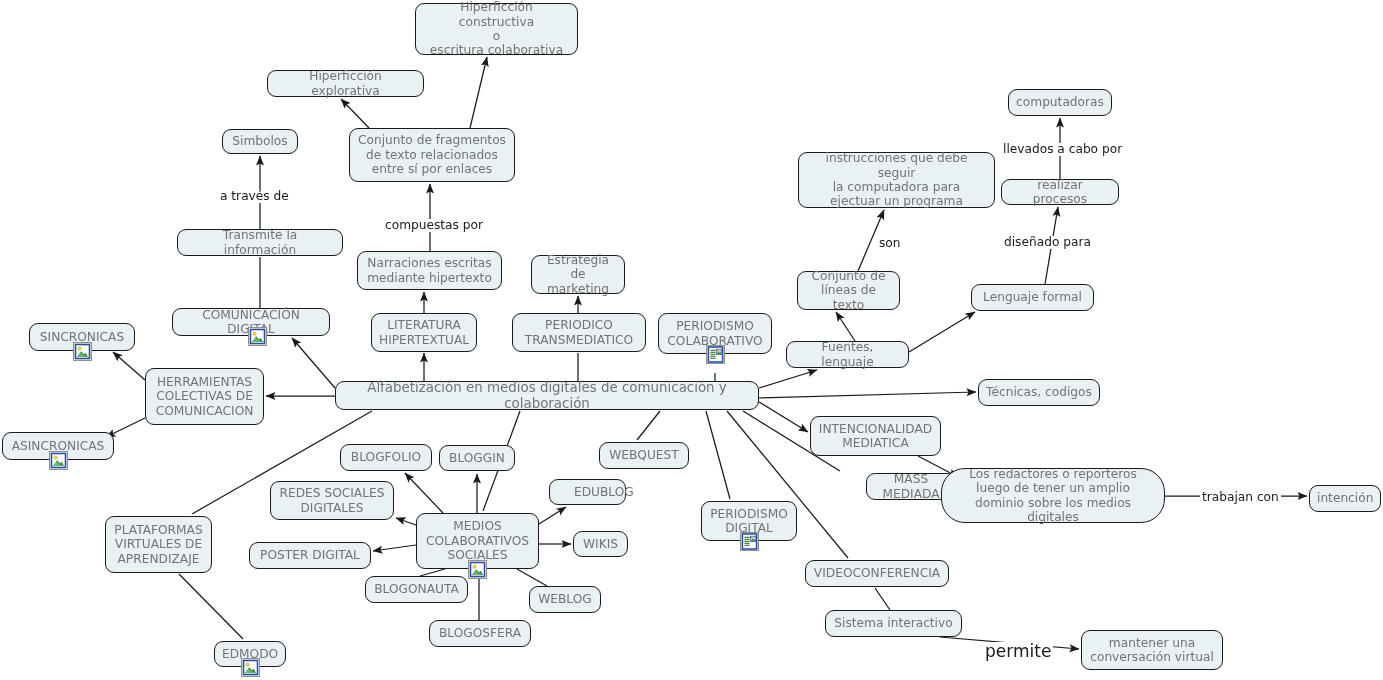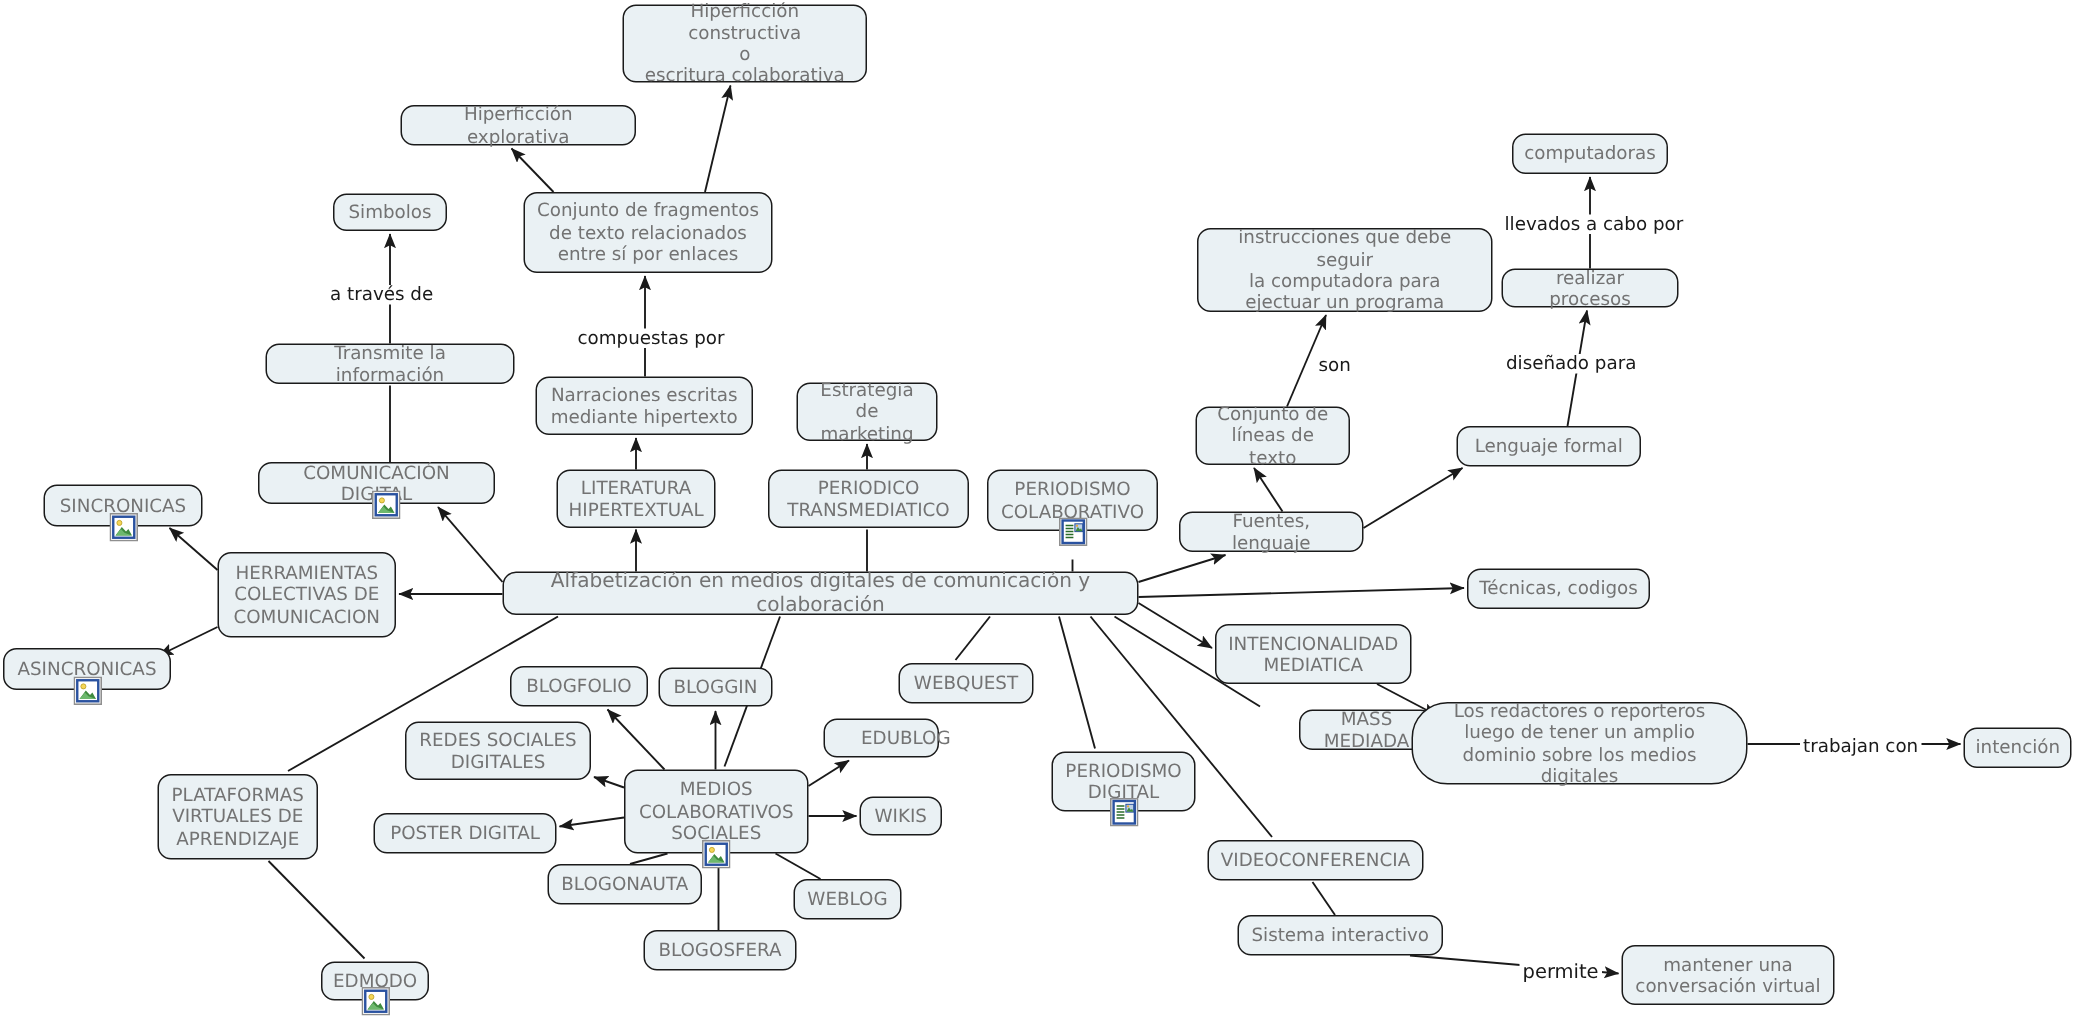--- a/index.html
+++ b/index.html
@@ -260,16 +260,16 @@
         </svg>
       </div>
     </div>
   <div id="label-layer">
       <div class="linklabel" style="left: 218px; top: 190px; font-size: 12.2px;">a través de</div>
       <div class="linklabel" style="left: 383px; top: 219px; font-size: 12.2px;">compuestas por</div>
       <div class="linklabel" style="left: 1001px; top: 143px; font-size: 12.2px;">llevados a cabo por</div>
       <div class="linklabel" style="left: 1002px; top: 236px; font-size: 12.2px;">diseñado para</div>
       <div class="linklabel" style="left: 851px; top: 237px; font-size: 12.2px; margin-left: 26px;">son</div>
       <div class="linklabel" style="left: 1200px; top: 491px; font-size: 12.2px;">trabajan con</div>
-      <div class="linklabel" style="left: 1013px; top: 642px; font-size: 13px;">permite</div>
+      <div class="linklabel" style="left: 983px; top: 642px; font-size: 17px;">permite</div>
     </div>
 
 </div>
 
 </body></html>

